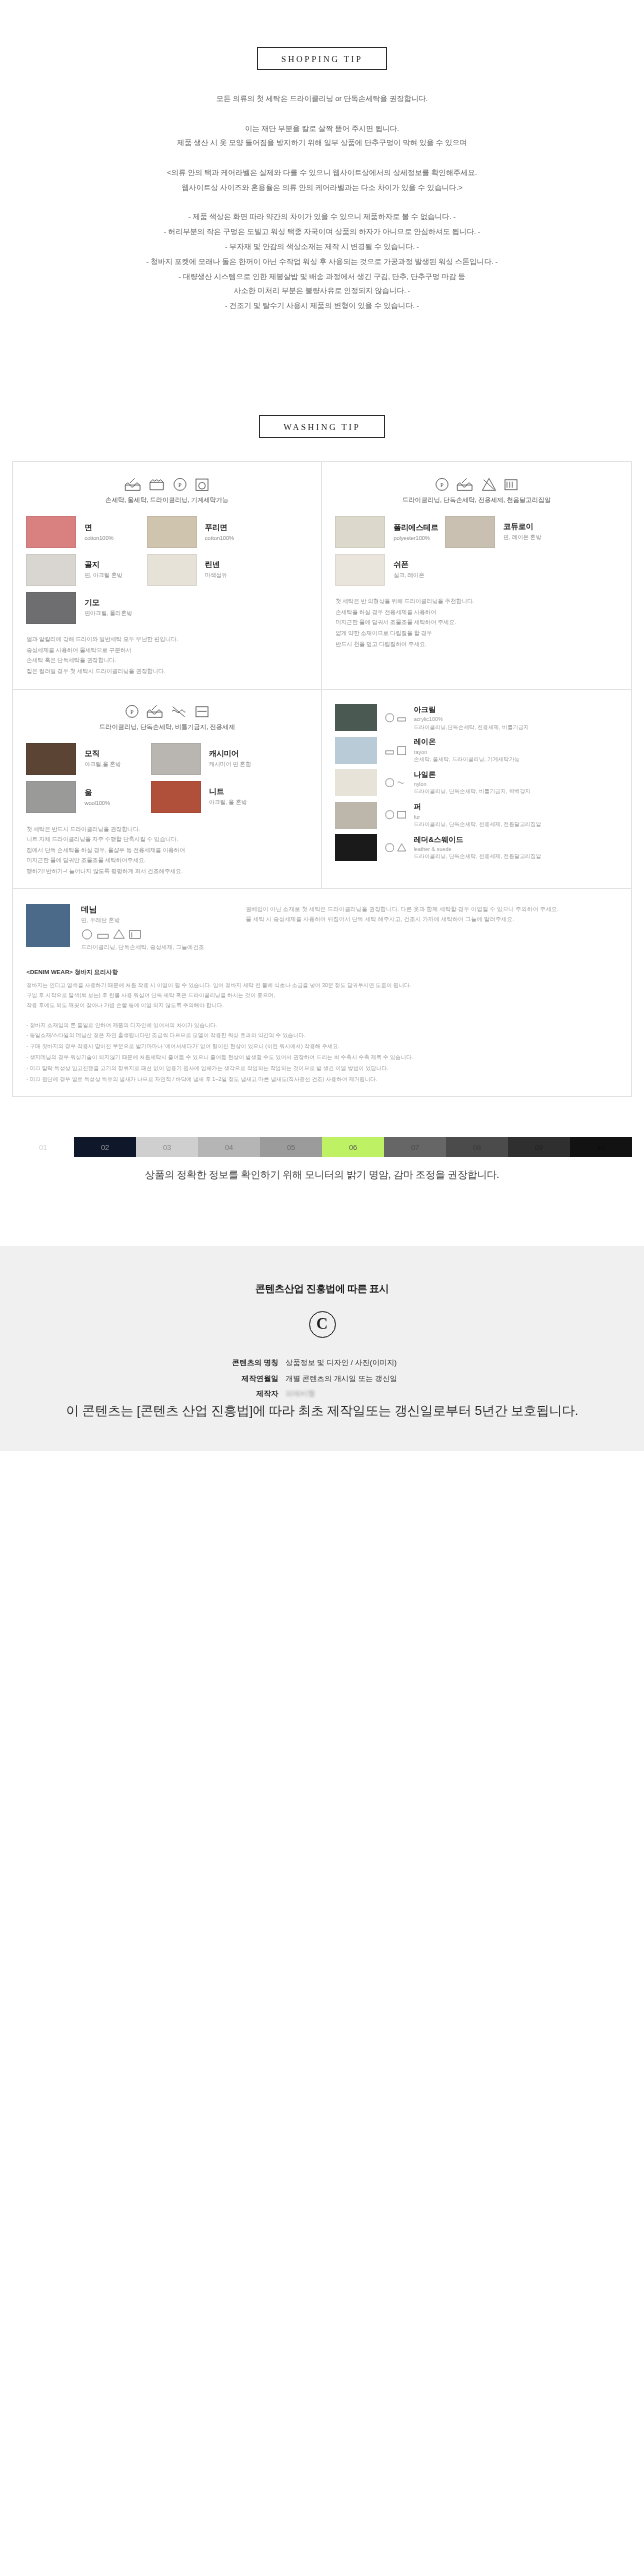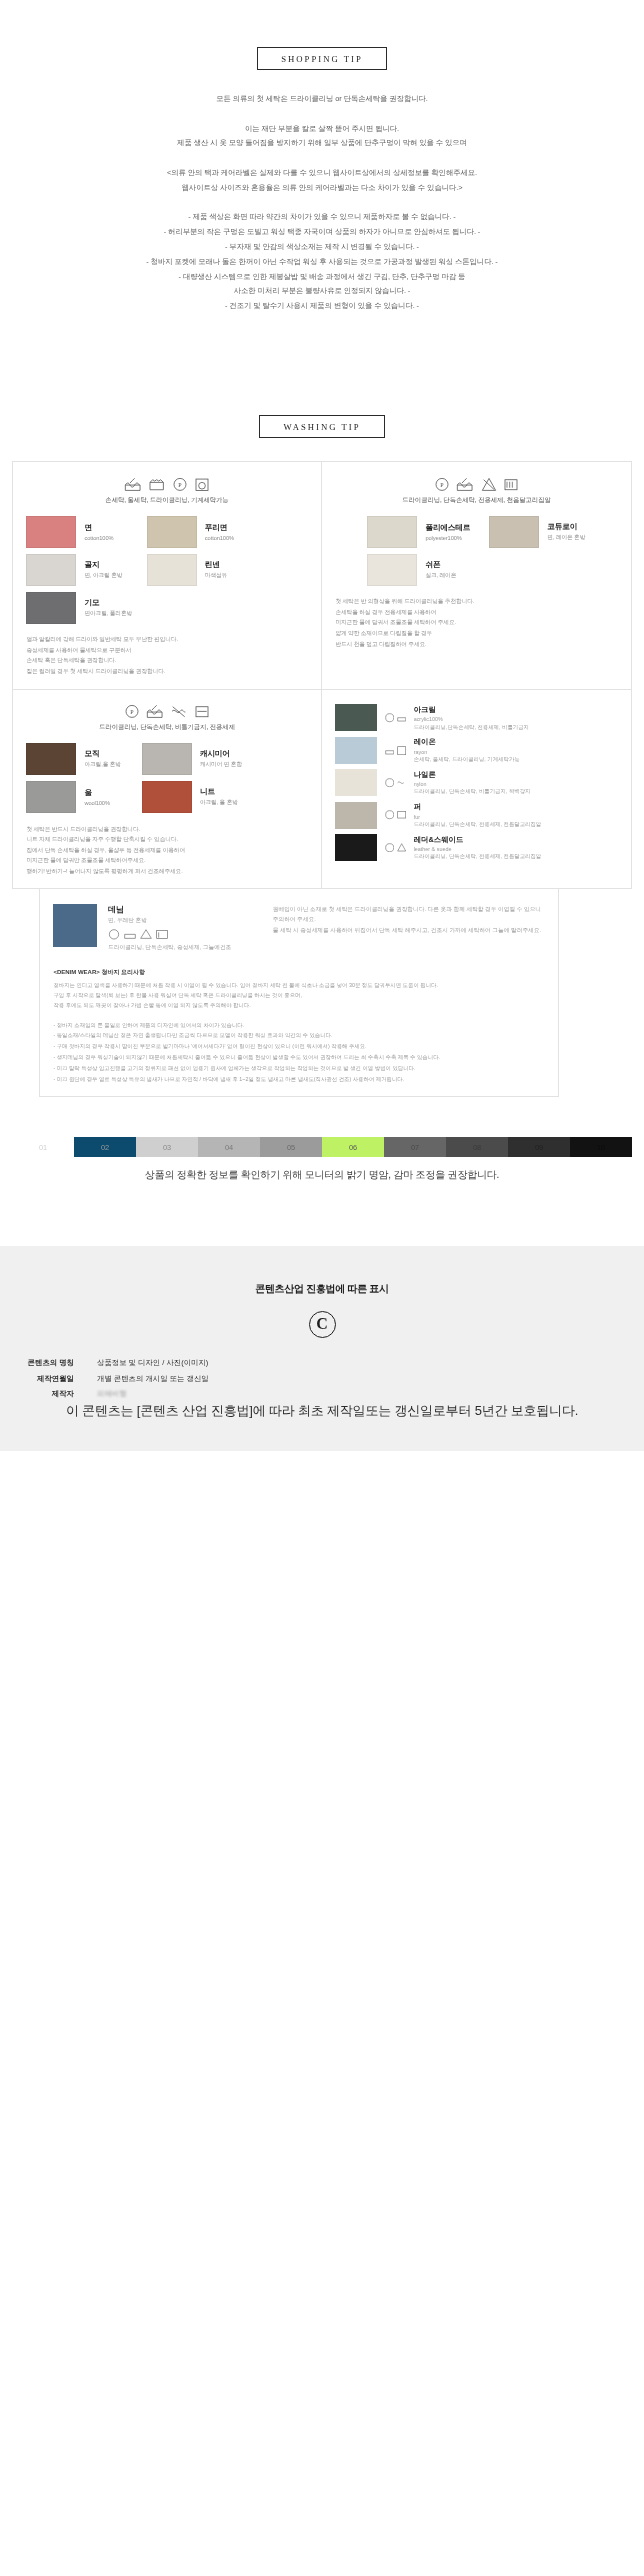--- a/index.html
+++ b/index.html
@@ -52,23 +52,22 @@
   }
   .wcard {
     width: 310px;
     border: 0.7px solid #e2e2e2;
     padding: 14.8px 13.4px 12px 13.4px;
     background: #fff;
   }
   .wcard.right { border-left: none; }
   .wcard.row2 { border-top: none; }
   .wcard.full {
-    width: 520px;
+    width: 620px;
     border-top: none;
-    margin-left: 27px;
   }
 
   .care-row {
     display: flex;
     align-items: flex-start;
     gap: 6.7px;
     justify-content: center;
     margin-bottom: 2.7px;
   }
   .care-caption {
@@ -157,21 +156,21 @@
     margin: 14.8px auto 0 auto;
     display: flex; align-items: center; justify-content: center;
     font-family: "Liberation Serif", serif;
     font-size: 16px; font-weight: bold; color: #1e1e1e;
   }
   .footer-table {
     margin: 17.4px auto 0 auto;
     font-size: 7.4px; color: #2a2a2a;
     line-height: 2.1;
   }
-  .footer-table .trow { display: flex; gap: 23px; }
+  .footer-table .trow { display: flex; justify-content: center; gap: 7px; }
   .footer-table .lab { font-weight: bold; text-align: right; width: 74px; }
   .footer-table .val { text-align: left; width: 154px; }
   .footer-table .val.blurred {
     color: #9a9a9a;
     filter: blur(0.9px);
   }
   .footer-note {
     font-size: 13px; color: #2a2a2a; letter-spacing: -0.2px;
   }
 
@@ -318,21 +317,21 @@
           </span>
           <span class="ic">
             <svg width="16" height="14.8" viewBox="0 0 24 22">
                 <rect x="3" y="4" width="18" height="15" fill="none" stroke="#555" stroke-width="1.2"></rect>
                 <path d="M6 7v9M10 7v9M14 7v9" stroke="#555" stroke-width="1.1"></path>
               </svg>
           </span>
         </div>
         <div class="care-caption">드라이클리닝, 단독손세탁, 전용세제, 천음달고리집알</div>
 
-        <div style="display:flex; gap:19px;margin-left:32px;">
+        <div style="display:flex; gap:7px;">
           <div class="swatch-list">
             <div class="swatch-item">
               <div class="swatch" style="background:#dcd8cb"></div>
               <div class="swatch-text">
                 <div class="name">폴리에스테르</div>
                 <div class="sub">polyester100%</div>
               </div>
             </div>
             <div class="swatch-item">
               <div class="swatch" style="background:#e9e4dc"></div>
@@ -385,21 +384,21 @@
           </span>
           <span class="ic">
             <svg width="16" height="14.8" viewBox="0 0 24 22">
                 <rect x="3" y="4" width="18" height="15" fill="none" stroke="#555" stroke-width="1.2"></rect>
                 <path d="M5 11h14" stroke="#555" stroke-width="1.2"></path>
               </svg>
           </span>
         </div>
         <div class="care-caption">드라이클리닝, 단독손세탁, 비틀기금지, 전용세제</div>
 
-        <div style="display:flex; gap:21px;align-items:flex-end;">
+        <div style="display:flex; gap:30px;align-items:flex-end;">
           <div class="swatch-list">
             <div class="swatch-item">
               <div class="swatch" style="background:#5b4434"></div>
               <div class="swatch-text">
                 <div class="name">모직</div>
                 <div class="sub">아크릴,울 혼방</div>
               </div>
             </div>
             <div class="swatch-item">
               <div class="swatch" style="background:#9a9a98"></div>
@@ -599,21 +598,21 @@
           <div>- 미끄 원단에 경우 염료 특성상 특유의 냄새가 나므로 자연적 / 바닥에 냄새 후 1~2일 정도 냄새고 마른 냄새도(직사광선 건조) 사용하여 제거됩니다.</div>
         </div>
       </div>
 
     </div>
   </section>
 
   <div class="strip-wrap">
     <div class="strip">
       <div class="cell" style="background:#ffffff;color:#d0d0d0">01</div>
-      <div class="cell" style="background:#0c4a6e;color:#9a9a9a">02</div>
+      <div class="cell" style="background:#0f172a;color:#9a9a9a">02</div>
       <div class="cell" style="background:#cfcfcf;color:#8a8a8a">03</div>
       <div class="cell" style="background:#b5b5b5;color:#7a7a7a">04</div>
       <div class="cell" style="background:#9b9b9b;color:#6a6a6a">05</div>
       <div class="cell" style="background:#bef264;color:#5a5a5a">06</div>
       <div class="cell" style="background:#666666;color:#4a4a4a">07</div>
       <div class="cell" style="background:#4b4b4b;color:#3a3a3a">08</div>
       <div class="cell" style="background:#2f2f2f;color:#222">09</div>
       <div class="cell" style="background:#121212;color:#0c0c0c">10</div>
     </div>
     <div class="strip-caption">상품의 정확한 정보를 확인하기 위해 모니터의 밝기 명암, 감마 조정을 권장합니다.</div>

